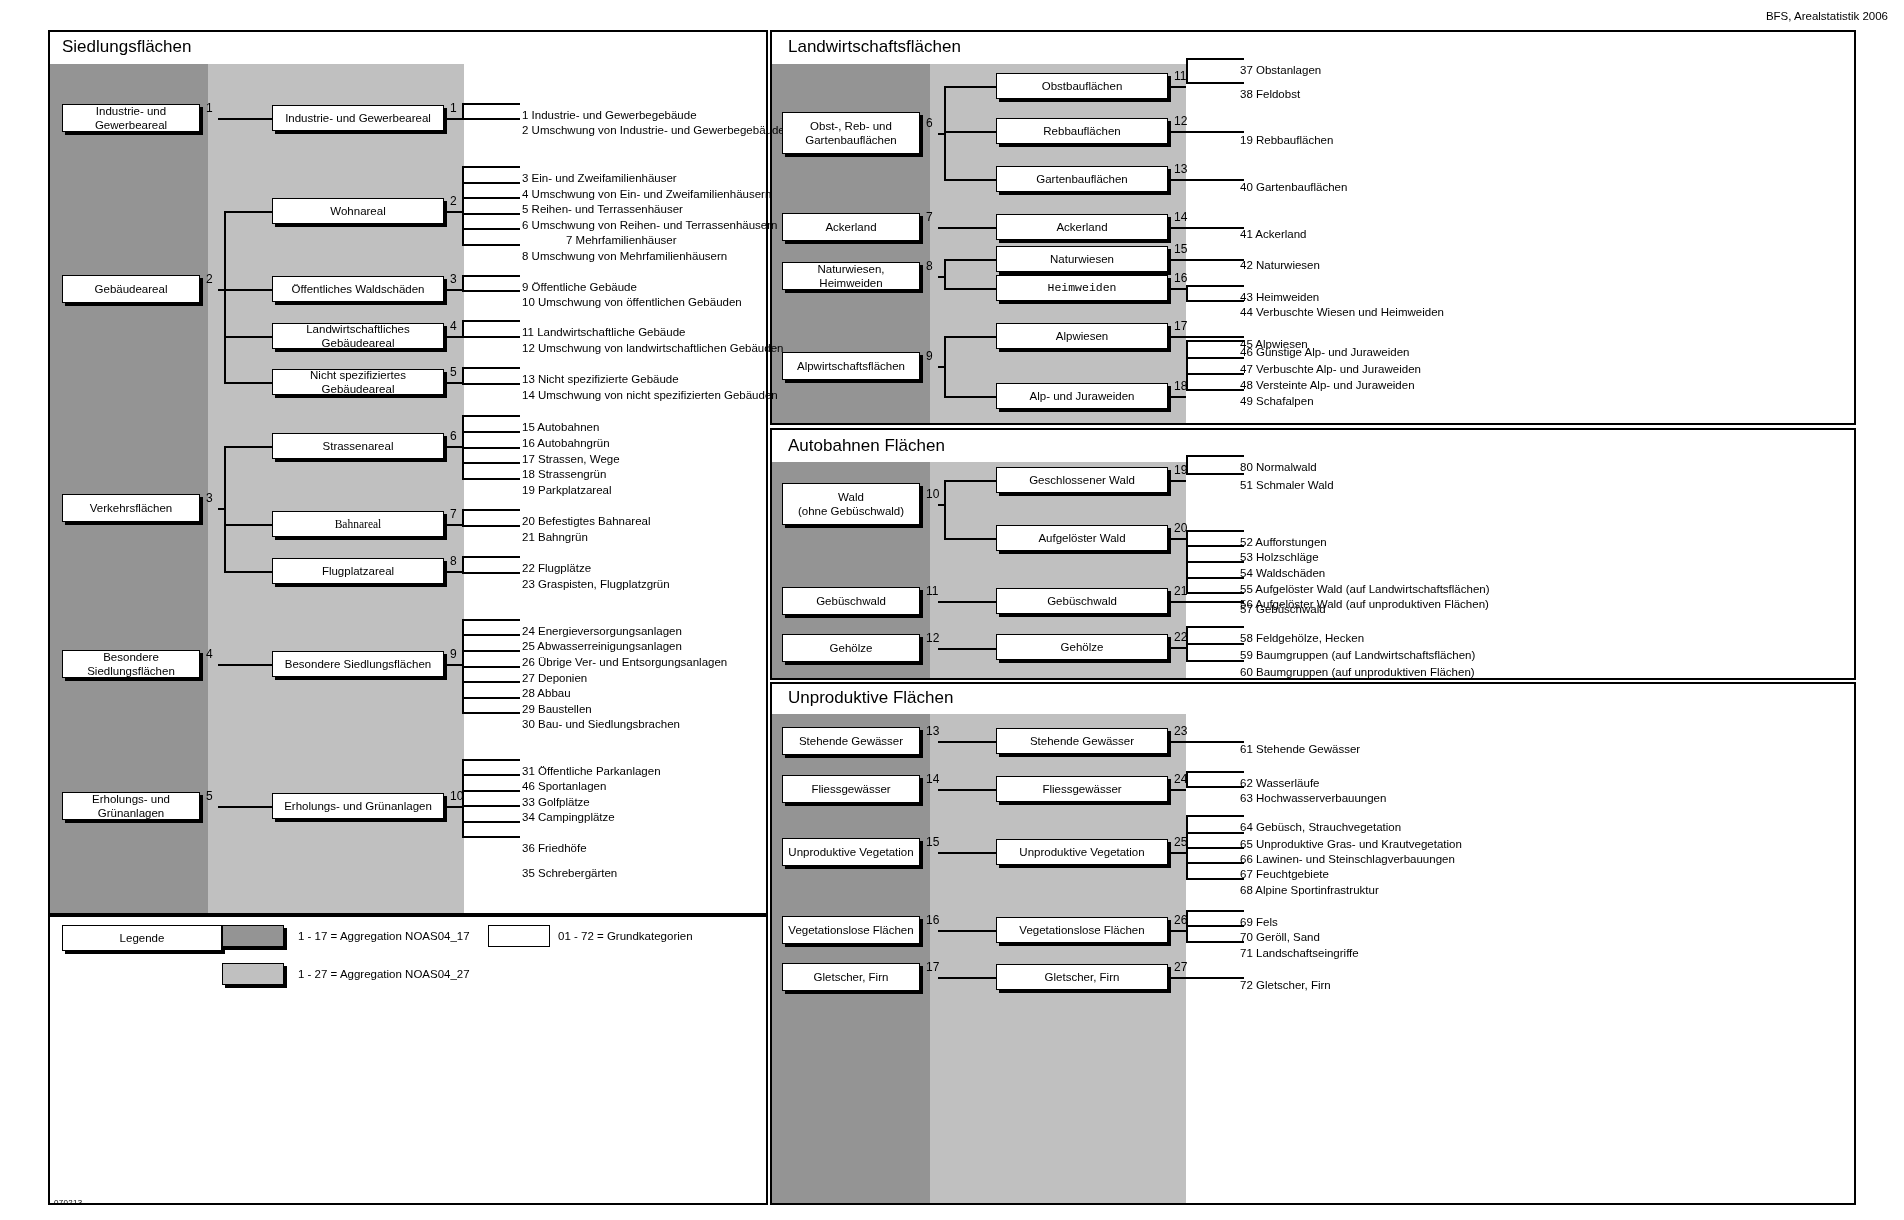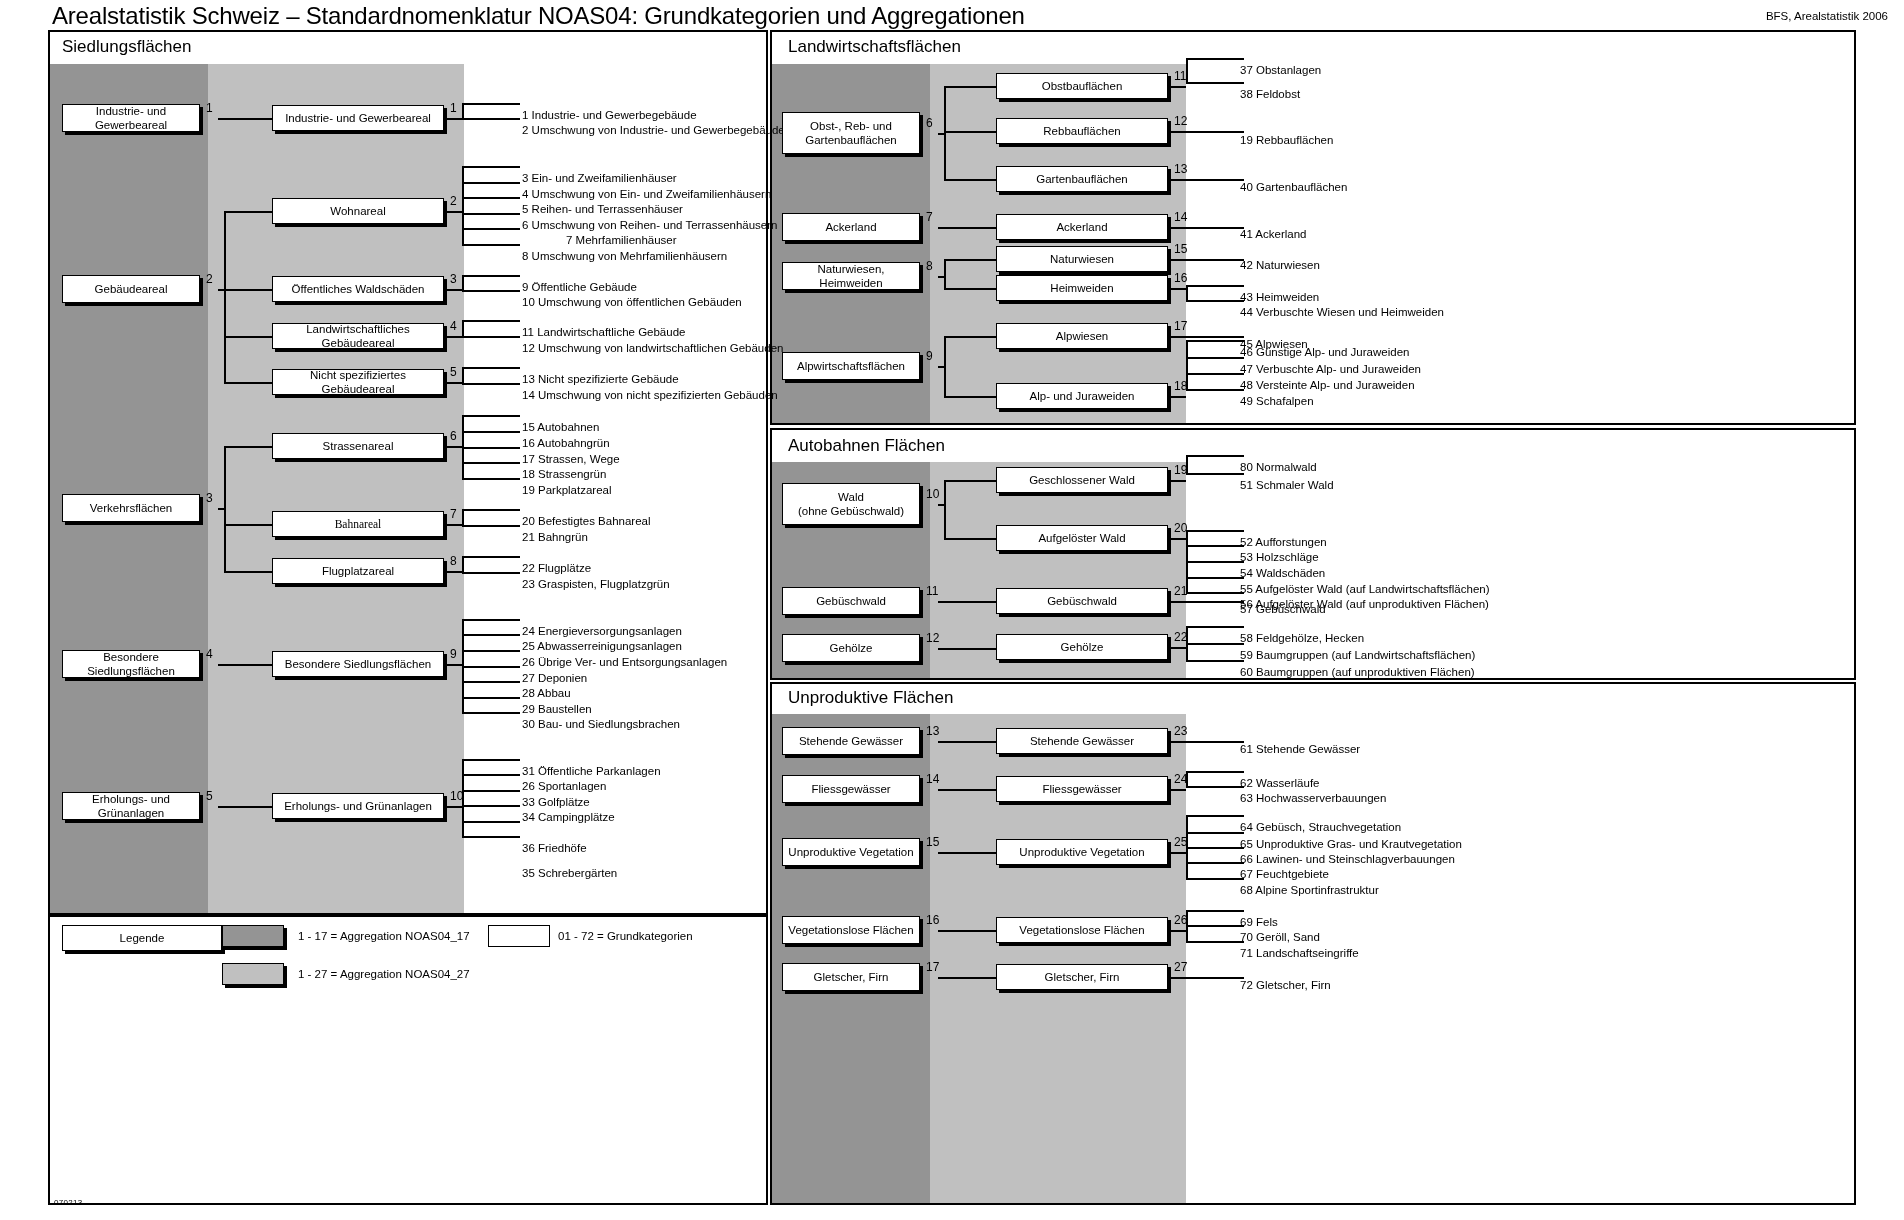--- a/index.html
+++ b/index.html
@@ -41,21 +41,20 @@
   #legend{box-sizing:border-box;border:2px solid #000;background:#fff;}
   .swatch{position:absolute;box-sizing:border-box;border:1.5px solid #000;box-shadow:3px 3px 0 0 #000;}
   .legend-text{position:absolute;font-size:11.5px;white-space:nowrap;}
   #doccode{position:absolute;font-size:8px;left:54px;top:1198px;letter-spacing:0.3px;}
 </style>
 </head>
 <body>
 
 <div id="root">
 
-  <div class="abs" id="title">Arealstatistik Schweiz – Standardnomenklatur NOAS04: Grundkategorien und Aggregationen</div>
   <div class="abs" id="source">BFS, Arealstatistik 2006</div>
 
   <div class="abs panel" style="left:48px;top:30px;width:720px;height:885px;"></div>
   <div class="abs panel-title" style="left:62px;top:37px;">Siedlungsflächen</div>
   <div class="abs band-dark" style="left:50px;top:64px;width:158px;height:849px;"></div>
   <div class="abs band-light" style="left:208px;top:64px;width:256px;height:849px;"></div>
 
   <div class="abs panel" id="legend" style="left:48px;top:915px;width:720px;height:290px;"></div>
 
   <div class="abs panel" style="left:770px;top:30px;width:1086px;height:395px;"></div>
@@ -229,21 +228,21 @@
       <div class="abs hline" style="left:462px;top:619px;width:58px;"></div>
       <div class="abs hline" style="left:462px;top:634px;width:58px;"></div>
       <div class="abs hline" style="left:462px;top:650px;width:58px;"></div>
       <div class="abs hline" style="left:462px;top:666px;width:58px;"></div>
       <div class="abs hline" style="left:462px;top:681px;width:58px;"></div>
       <div class="abs hline" style="left:462px;top:697px;width:58px;"></div>
       <div class="abs hline" style="left:462px;top:712px;width:58px;"></div>
       <div class="abs hline" style="left:450px;top:664px;width:12px;"></div>
       <div class="abs hline" style="left:444px;top:664px;width:18px;"></div>
       <div class="abs leaf" style="left:522px;top:766px;">31 Öffentliche Parkanlagen</div>
-      <div class="abs leaf" style="left:522px;top:781px;">26 Sportanlagen</div>
+      <div class="abs leaf" style="left:522px;top:781px;">46 Sportanlagen</div>
       <div class="abs leaf" style="left:522px;top:797px;">33 Golfplätze</div>
       <div class="abs leaf" style="left:522px;top:812px;">34 Campingplätze</div>
       <div class="abs leaf" style="left:522px;top:868px;">35 Schrebergärten</div>
       <div class="abs leaf" style="left:522px;top:843px;">36 Friedhöfe</div>
       <div class="abs vline" style="left:462px;top:759px;height:77px;"></div>
       <div class="abs hline" style="left:462px;top:759px;width:58px;"></div>
       <div class="abs hline" style="left:462px;top:774px;width:58px;"></div>
       <div class="abs hline" style="left:462px;top:790px;width:58px;"></div>
       <div class="abs hline" style="left:462px;top:805px;width:58px;"></div>
       <div class="abs hline" style="left:462px;top:821px;width:58px;"></div>
@@ -314,21 +313,21 @@
       <div class="abs idx" style="left:1174px;top:163px;">13</div>
       <div class="abs node" style="left:996px;top:214px;width:172px;height:26px;">
         <span style="white-space: pre-line;">Ackerland</span>
       </div>
       <div class="abs idx" style="left:1174px;top:211px;">14</div>
       <div class="abs node" style="left:996px;top:246px;width:172px;height:26px;">
         <span style="white-space: pre-line;">Naturwiesen</span>
       </div>
       <div class="abs idx" style="left:1174px;top:243px;">15</div>
       <div class="abs node" style="left:996px;top:275px;width:172px;height:26px;">
-        <span style="white-space: pre-line;">Heimweiden</span>
+        <span style="white-space: pre-line; font-family: Liberation Mono, monospace;">Heimweiden</span>
       </div>
       <div class="abs idx" style="left:1174px;top:272px;">16</div>
       <div class="abs node" style="left:996px;top:323px;width:172px;height:26px;">
         <span style="white-space: pre-line;">Alpwiesen</span>
       </div>
       <div class="abs idx" style="left:1174px;top:320px;">17</div>
       <div class="abs node" style="left:996px;top:383px;width:172px;height:26px;">
         <span style="white-space: pre-line;">Alp- und Juraweiden</span>
       </div>
       <div class="abs idx" style="left:1174px;top:380px;">18</div>

